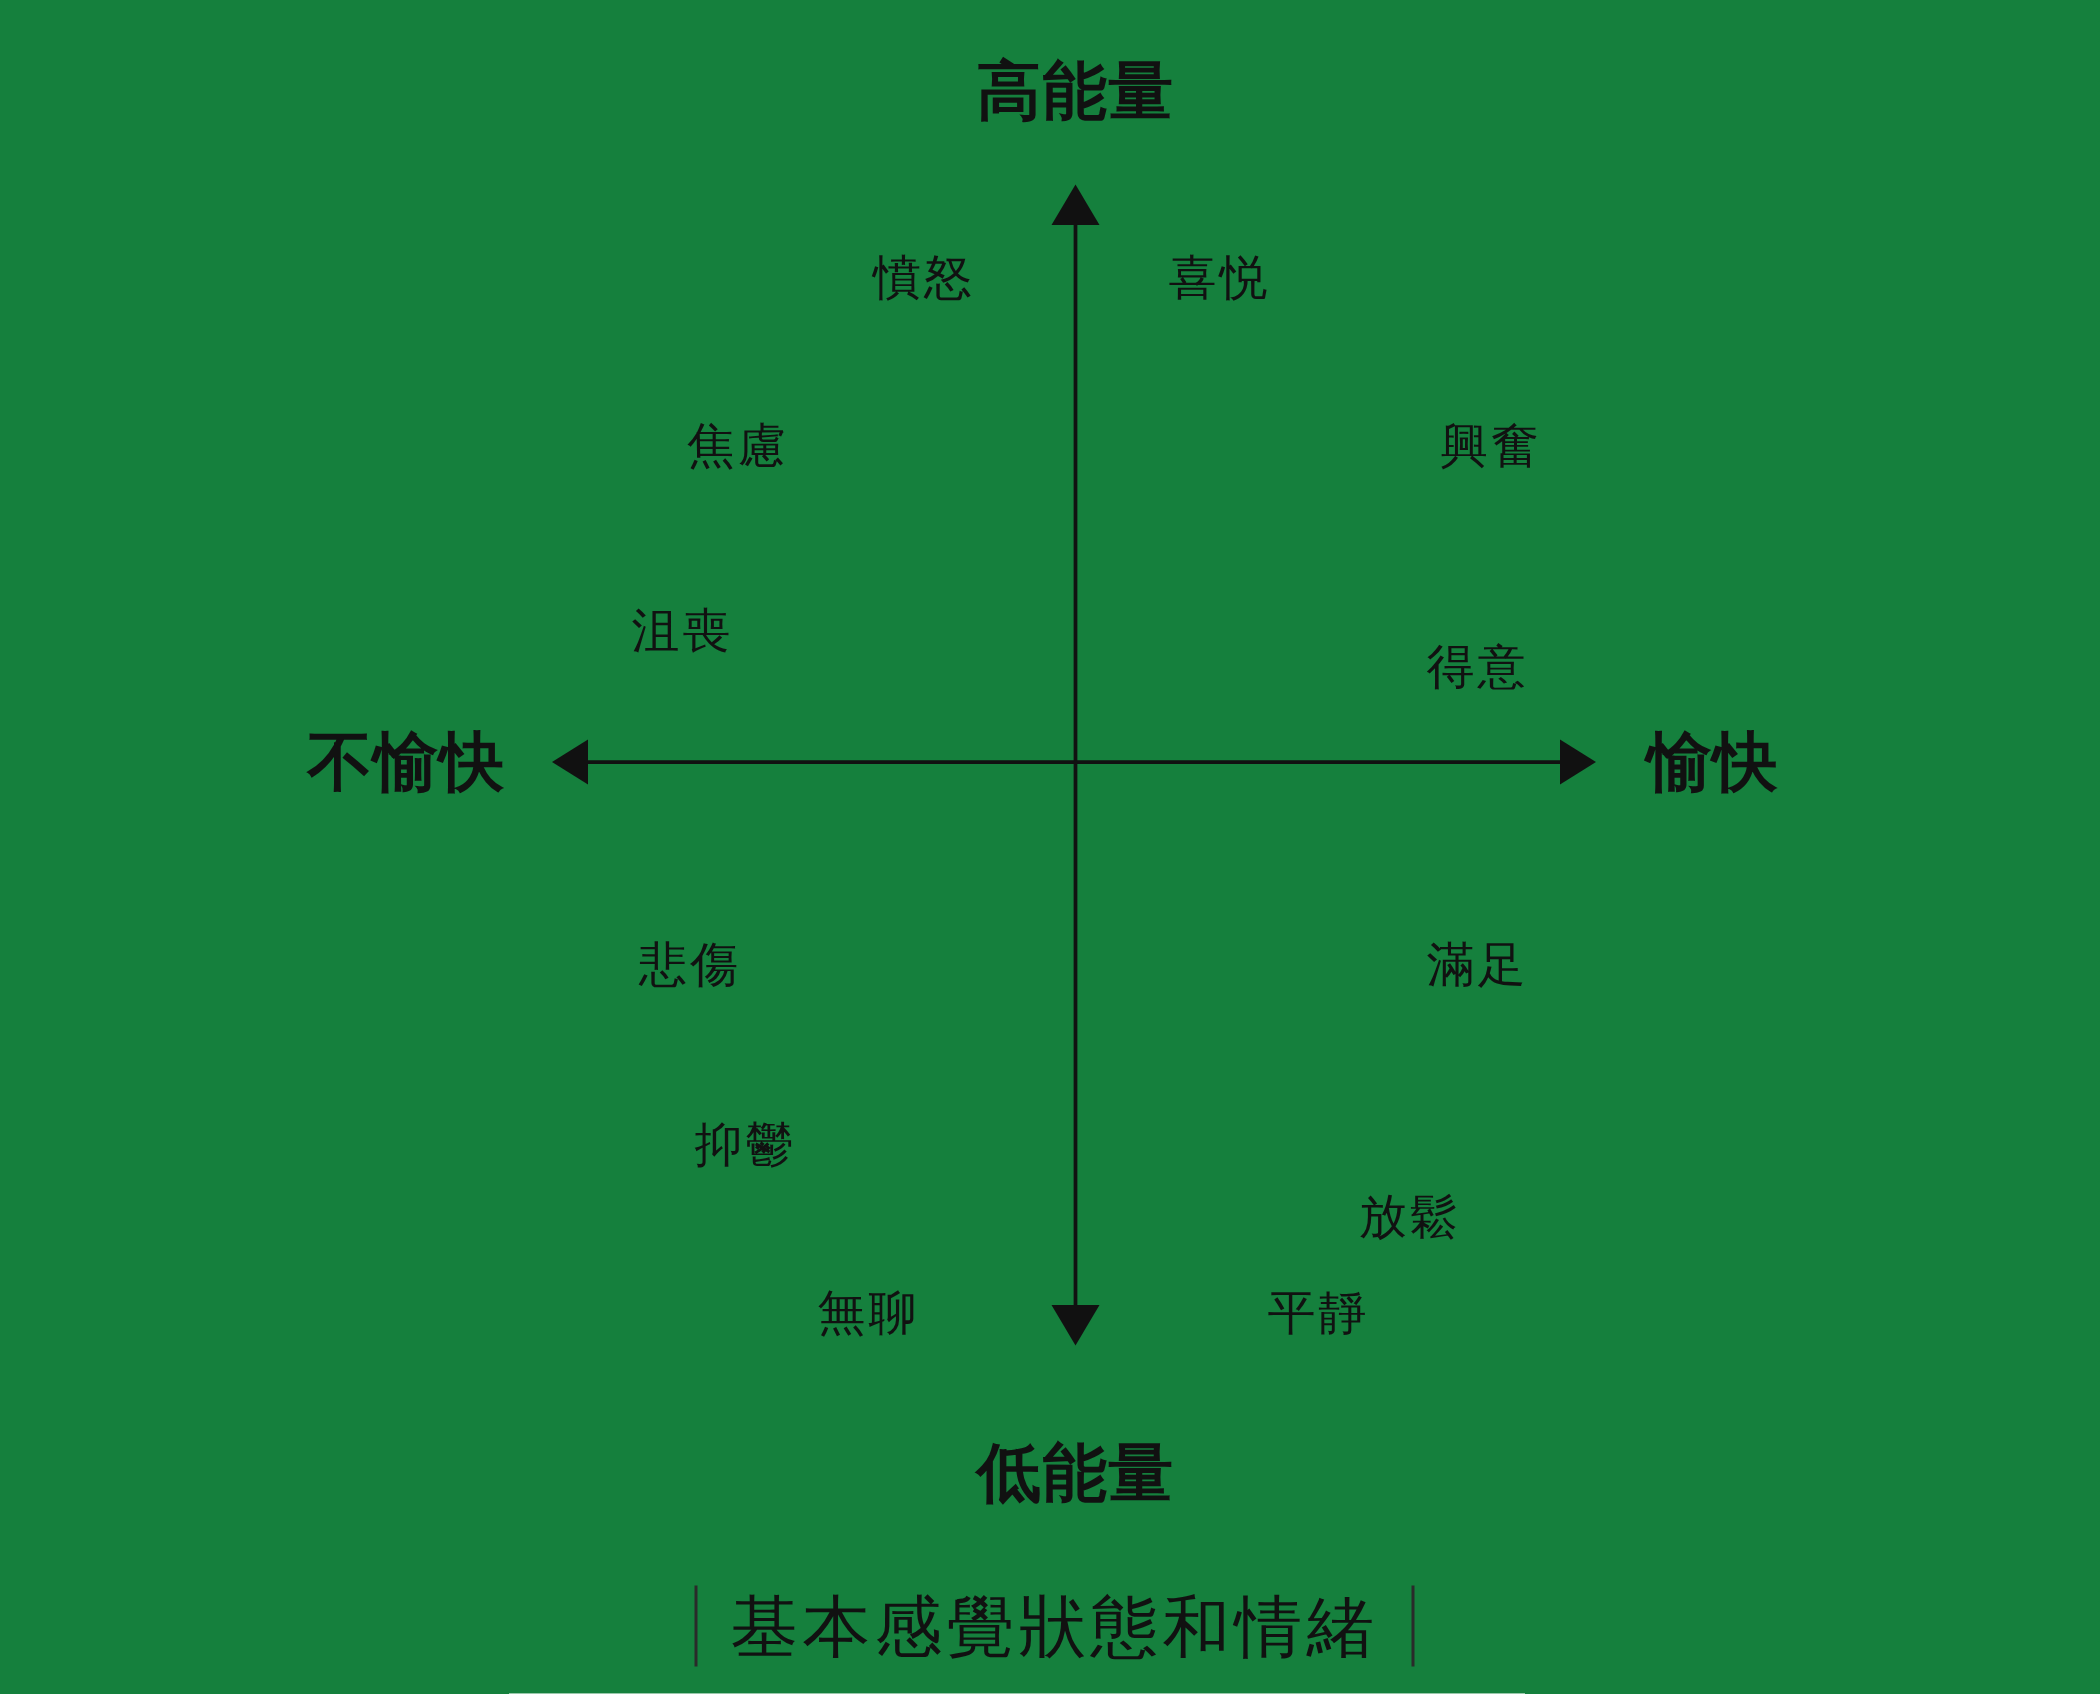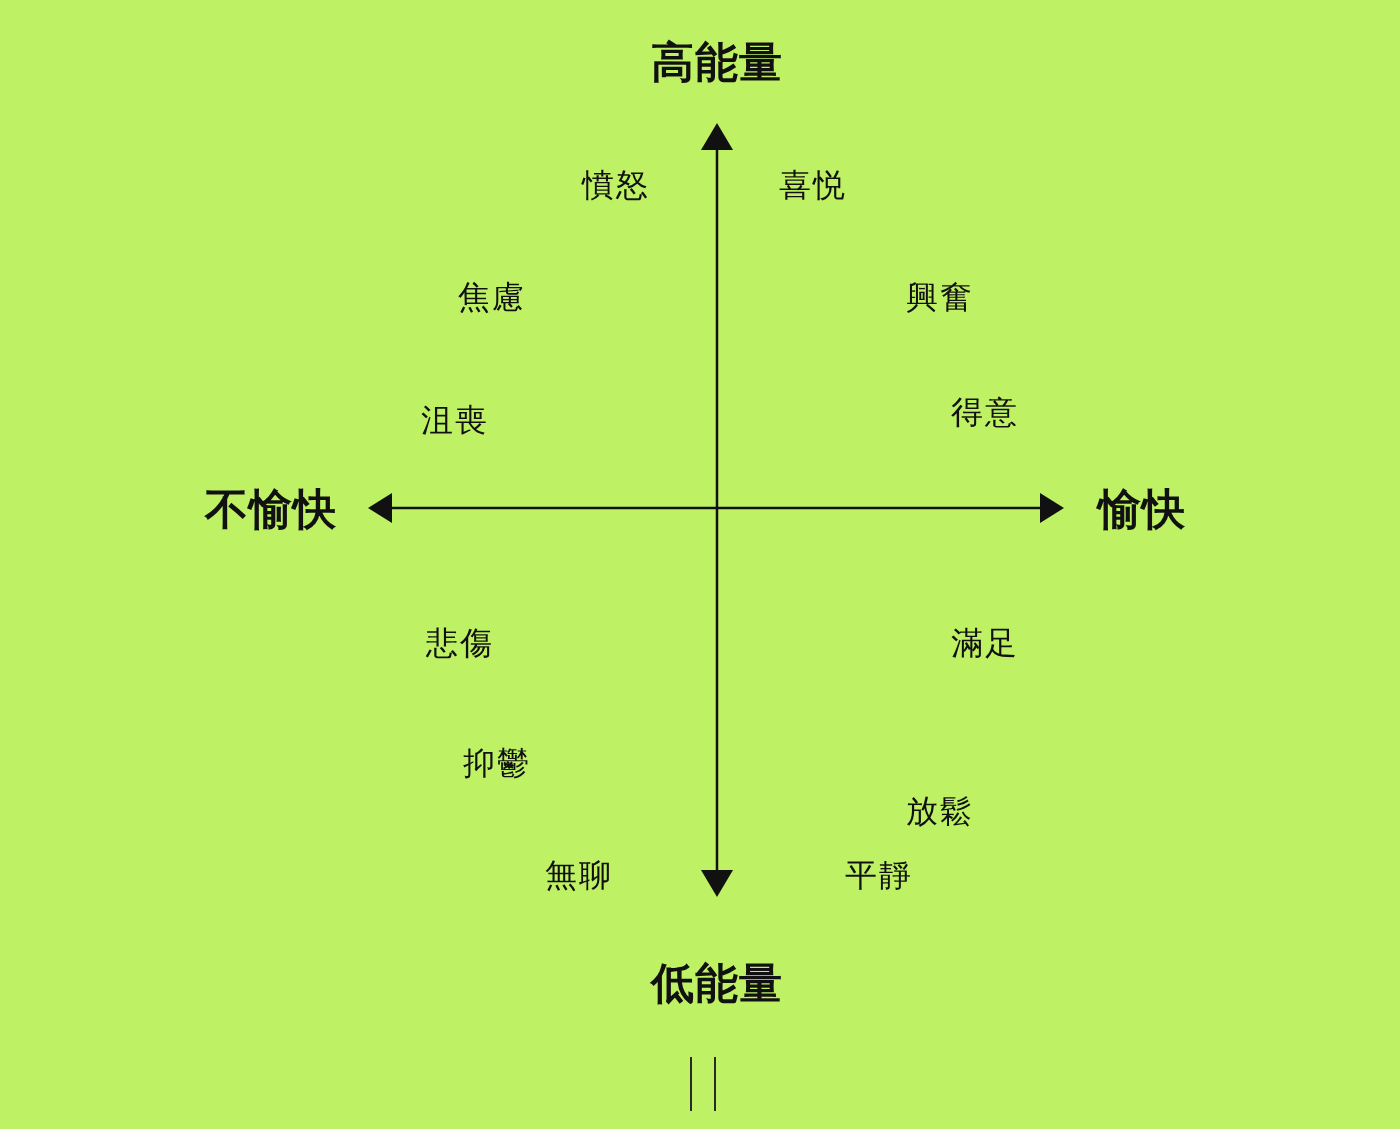--- a/index.html
+++ b/index.html
@@ -1,20 +1,20 @@
 <!DOCTYPE html>
 <html><head>
 <meta charset="utf-8">
 <style>
   html, body { margin: 0; padding: 0; background: #ffffff; }
   .canvas {
     position: relative;
     width: 1400px;
     height: 1129px;
-    background: #bef264;
+    background: #15803d;
     font-family: "Liberation Sans", "DejaVu Sans", sans-serif;
     color: #111111;
     overflow: hidden;
   }
   .axes-svg { position: absolute; left: 0; top: 0; }
   .axes-svg line { stroke: #111111; stroke-width: 2.5; }
   .axes-svg polygon { fill: #111111; }
   .label {
     position: absolute;
     transform: translate(-50%, -50%);
@@ -66,28 +66,29 @@
   </svg>
 
   <div class="label axis-label" style="left:717px; top:62px;">高能量</div>
   <div class="label axis-label" style="left:717px; top:983px;">低能量</div>
   <div class="label axis-label" style="left:271px; top:509px;">不愉快</div>
   <div class="label axis-label" style="left:1142px; top:509px;">愉快</div>
 
   <div class="label emotion" style="left:616px; top:185px;">憤怒</div>
   <div class="label emotion" style="left:813px; top:185px;">喜悦</div>
   <div class="label emotion" style="left:492px; top:297px;">焦慮</div>
-  <div class="label emotion" style="left:940px; top:297px;">興奮</div>
+  <div class="label emotion" style="left:994px; top:297px;">興奮</div>
   <div class="label emotion" style="left:455px; top:420px;">沮喪</div>
-  <div class="label emotion" style="left:985px; top:412px;">得意</div>
+  <div class="label emotion" style="left:985px; top:444px;">得意</div>
   <div class="label emotion" style="left:460px; top:643px;">悲傷</div>
   <div class="label emotion" style="left:985px; top:643px;">滿足</div>
   <div class="label emotion" style="left:497px; top:763px;text-align:center;">抑鬱</div>
   <div class="label emotion" style="left:940px; top:763px;margin-top:48px;">放鬆</div>
   <div class="label emotion" style="left:579px; top:875px;">無聊</div>
   <div class="label emotion" style="left:853px; top:875px;margin-left:26px;">平靜</div>
 
   <div class="caption">
     <div class="caption-bar"></div>
+    <div>基本感覺狀態和情緒</div>
     <div class="caption-bar"></div>
   </div>
 
 </div>
 
 </body></html>

